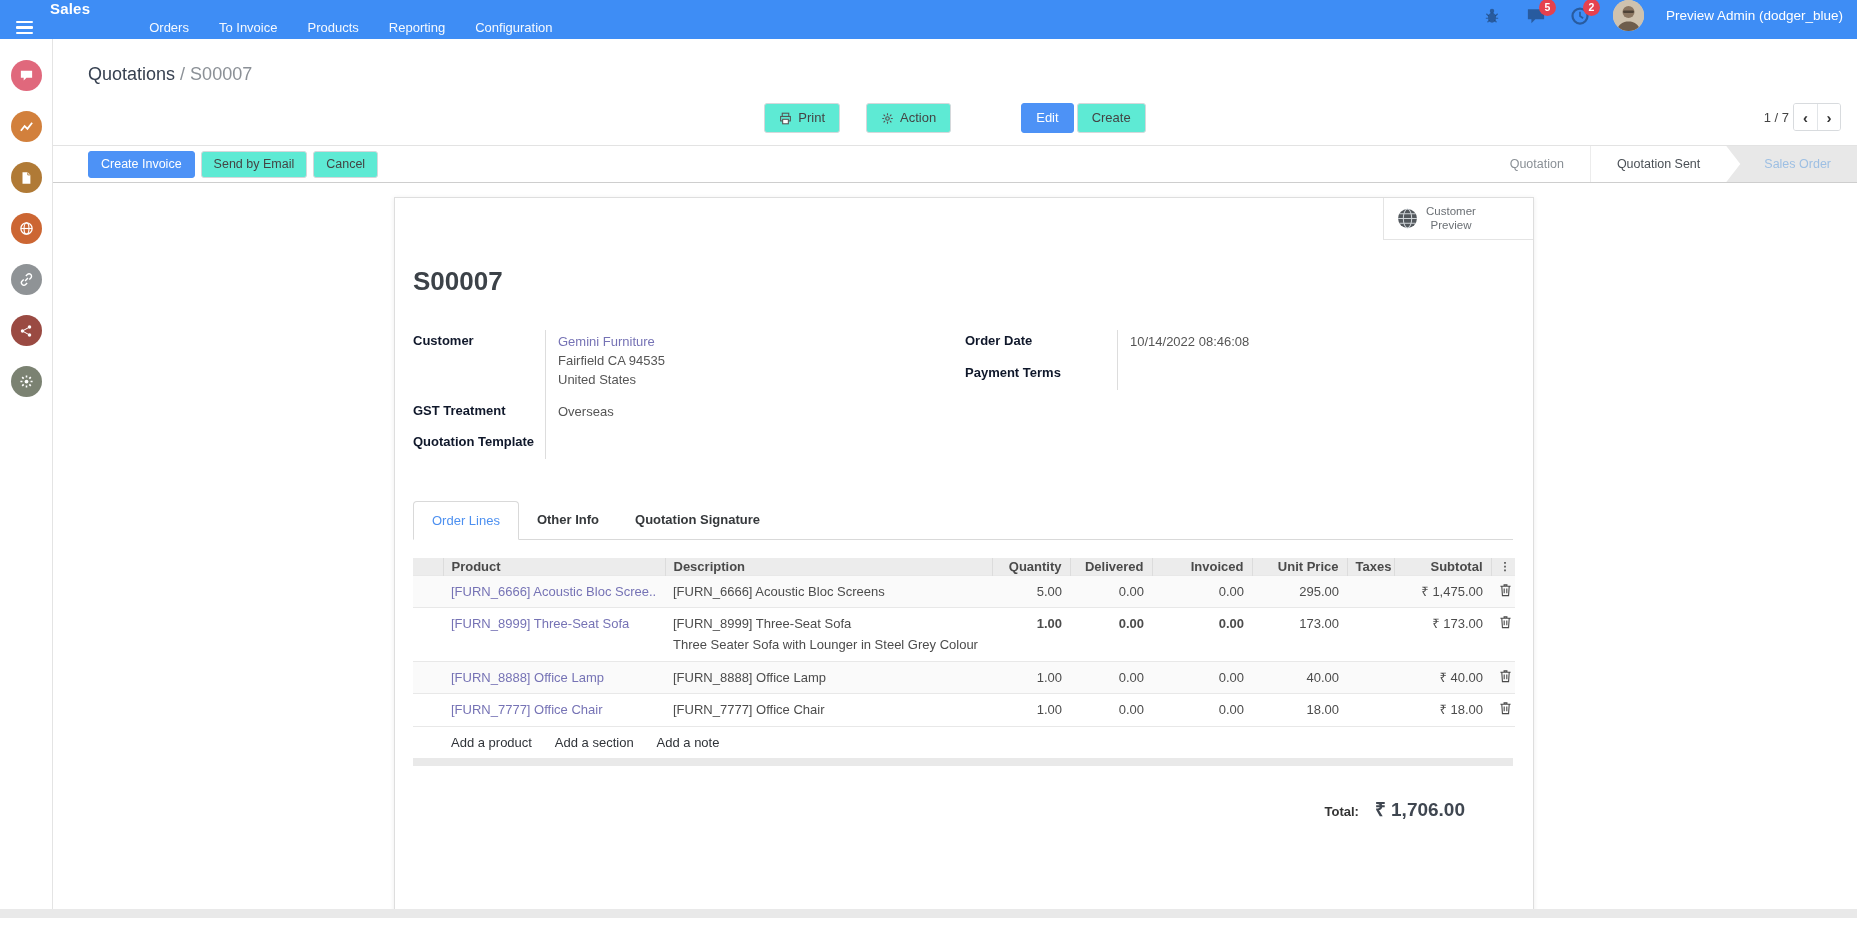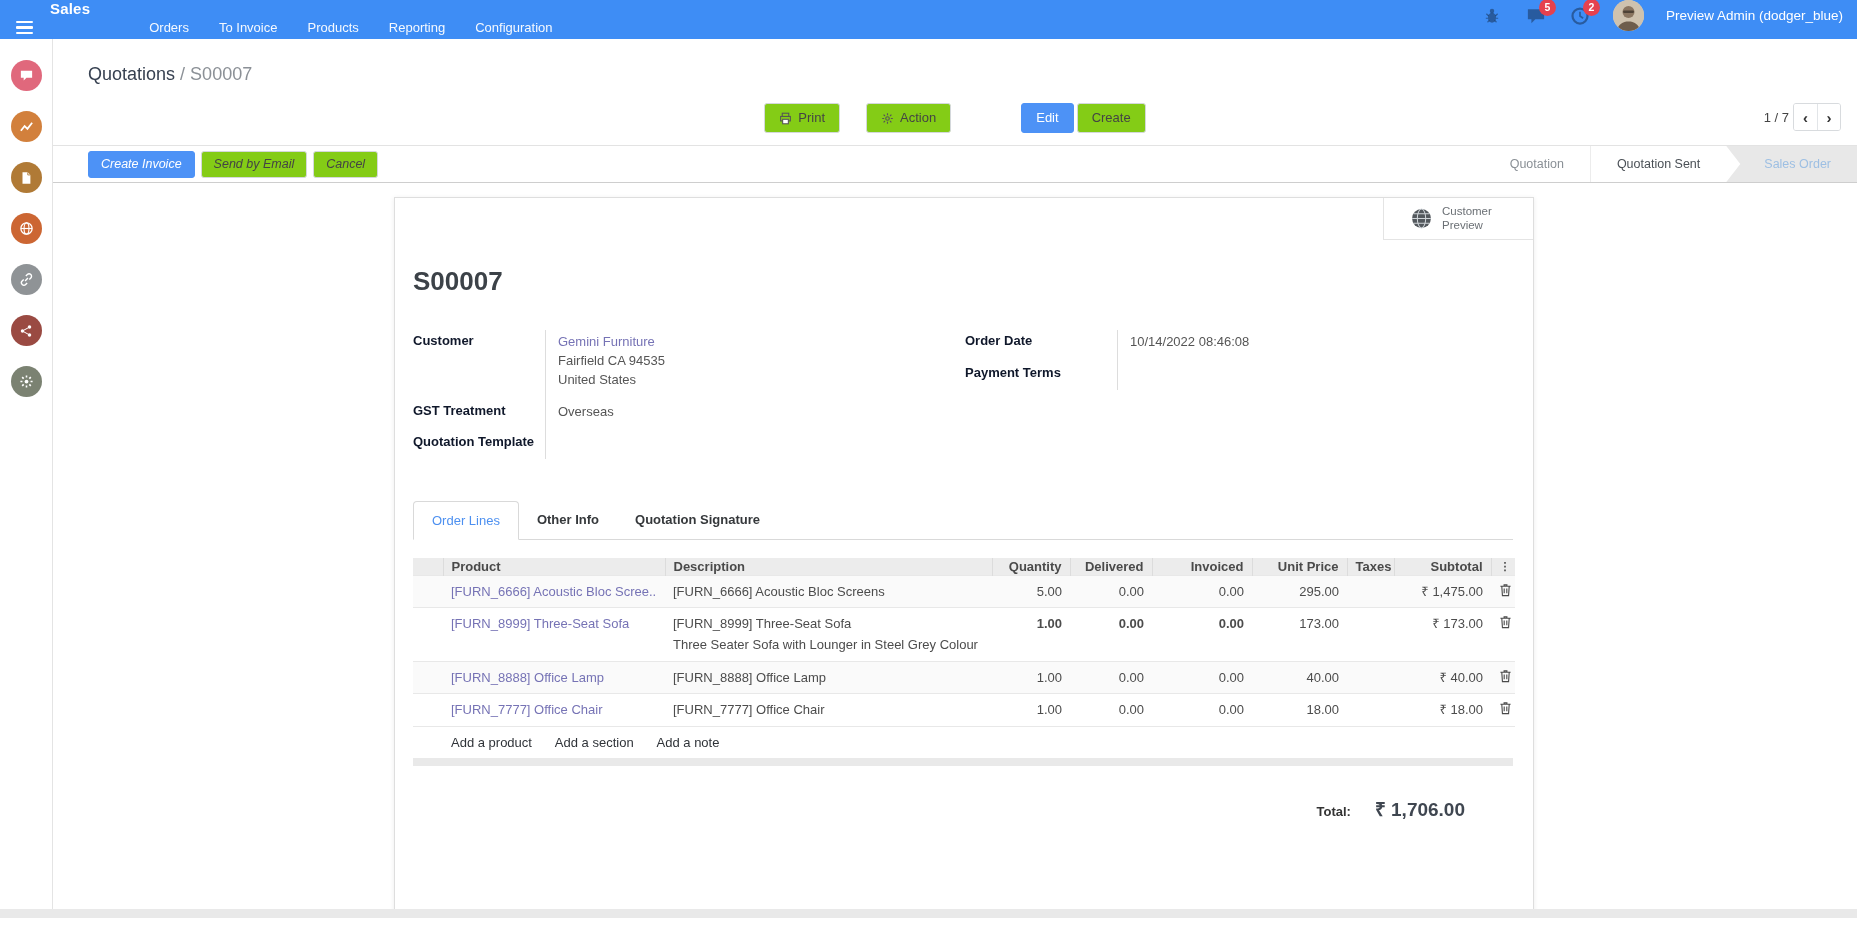--- a/index.html
+++ b/index.html
@@ -23,44 +23,44 @@
   .page { display:flex; height:879px; background:#fff; position:relative; }
   .rail { width:53px; flex:none; background:#fff; border-right:1px solid #e4e4e4; display:flex; flex-direction:column; align-items:center; padding-top:21px; gap:20px; }
   .app-circle { width:31px; height:31px; border-radius:50%; display:flex; align-items:center; justify-content:center; cursor:pointer; color:#fff; }
   .main { flex:1; position:relative; min-width:0; }
 
   
   .breadcrumb { padding:25px 0 0 35px; font-size:18px; color:#374151; }
   .breadcrumb .bc-parent { cursor:pointer; color:#374151; }
   .breadcrumb .bc-sep, .breadcrumb .bc-current { color:#8b9096; }
   .actions-row { position:relative; margin-top:10px; height:46px; display:flex; align-items:center; justify-content:center; }
-  .btn { font-size:13px; padding:6px 14px; border:1px solid #d4d8db; background:#84cc16; border-radius:3px; color:#444; display:inline-flex; align-items:center; gap:6px; cursor:pointer; line-height:1.2; }
+  .btn { font-size:13px; padding:6px 14px; border:1px solid #d4d8db; background:#5eead4; border-radius:3px; color:#444; display:inline-flex; align-items:center; gap:6px; cursor:pointer; line-height:1.2; }
   .btn-primary { background:#4d92f6; border-color:#4d92f6; color:#fff; }
   .gap-lg { width:70px; } .gap-md { width:26px; } .gap-xs { width:3px; }
   .pager { position:absolute; right:16px; top:8px; display:flex; align-items:center; gap:4px; }
   .pager-value { font-size:13px; color:#444; }
   .pager-nav { display:flex; border:1px solid #d8dbde; border-radius:3px; overflow:hidden; background:#fff; }
   .pager-btn { width:23px; height:26px; display:flex; align-items:center; justify-content:center; font-size:15px; font-weight:bold; color:#333; cursor:pointer; background:#fff; }
   .pager-btn + .pager-btn { border-left:1px solid #e2e5e8; }
 
   
   .statusbar { margin-top:4px; height:38px; display:flex; align-items:center; border-top:1px solid #e3e3e3; border-bottom:1px solid #cecece; padding-left:35px; background:#fff; }
   .sb-buttons { display:flex; gap:6px; }
-  .sb-btn { font-size:12.5px; padding:5px 12px;font-style:italic; }
+  .sb-btn { font-size:12.5px; padding:5px 12px; }
   .steps { margin-left:auto; display:flex; height:100%; font-size:12.5px; align-self:stretch; }
   .step { display:flex; align-items:center; padding:0 26px; color:#8a9096; cursor:pointer; }
   .step.done { color:#4a5056; }
   .step + .step { border-left:1px solid #ececec; }
   .step.active { background:#e8e8e8; color:#9dbfe3; border-left:none; padding-left:38px; clip-path:polygon(0 0, 100% 0, 100% 100%, 0 100%, 14px 50%); }
 
   
   .form-area { height:727px; overflow:hidden; position:relative; }
   .sheet { margin:14px 0 0 341px; width:1140px; min-height:780px; background:#fff; border:1px solid #dedede; box-shadow:0 1px 5px rgba(0,0,0,.08); position:relative; }
   .sheet-topbar { height:42px; position:relative; }
-  .preview-btn { position:absolute; top:0; right:0; height:42px; width:150px; border-left:1px solid #e4e4e4; border-bottom:1px solid #e4e4e4; display:flex; align-items:center; gap:9px; padding:0 26px; color:#6b7075; font-size:11.5px; background:#fff; cursor:pointer; }
+  .preview-btn { position:absolute; top:0; right:0; height:42px; width:150px; border-left:1px solid #e4e4e4; border-bottom:1px solid #e4e4e4; display:flex; align-items:center; gap:1px; padding:0 12px; color:#6b7075; font-size:11.5px; background:#fff; cursor:pointer;text-align:center; }
   .preview-label { width:62px; line-height:1.2; }
   .sheet-body { padding:0 20px 30px 18px; }
   .doc-title { font-size:26px; font-weight:bold; color:#3c4248; margin-top:26px; }
 
   .field-groups { display:flex; margin-top:33px; }
   .fg-left { width:552px; flex:none; }
   .fg-right { flex:1; }
   .frow { display:flex; }
   .flabel { width:132px; flex:none; font-weight:bold; font-size:13px; color:#0f172a; padding:3px 8px 10px 0; }
   .fg-right .flabel { width:152px; }
@@ -82,21 +82,21 @@
   td.num { text-align:right; }
   td.blue, .blue { color:#0d8abf; font-weight:bold; }
   .product-link { color:#7673b5; white-space:nowrap; overflow:hidden; display:block; cursor:pointer; }
   .desc-extra { margin-top:3px; }
   td.trash-cell { text-align:center; padding-left:0; padding-right:4px; }
   .row-footer td { padding:9px 8px; }
   .row-footer a { color:#2f3338; margin-right:20px; cursor:pointer; text-decoration:none; font-size:13px; }
   .col-opt { color:#9a9a9a; font-size:11px; text-align:center !important; }
   .table-strip { height:8px; background:#e9e9e9; }
 
-  .total { display:flex; justify-content:flex-end; align-items:baseline; gap:24px; margin-top:30px; padding-right:48px; }
+  .total { display:flex; justify-content:flex-end; align-items:baseline; gap:16px; margin-top:30px; padding-right:48px; }
   .total-label { font-size:13px; font-weight:bold; color:#333; }
   .total-value { font-size:19px; font-weight:bold; color:#3f4650; }
 
   .bottom-band { position:absolute; left:0; right:0; bottom:0; height:9px; background:#e9e9e9; z-index:10; }
 
   svg { display:block; }
 </style>
 </head>
 <body>
 

